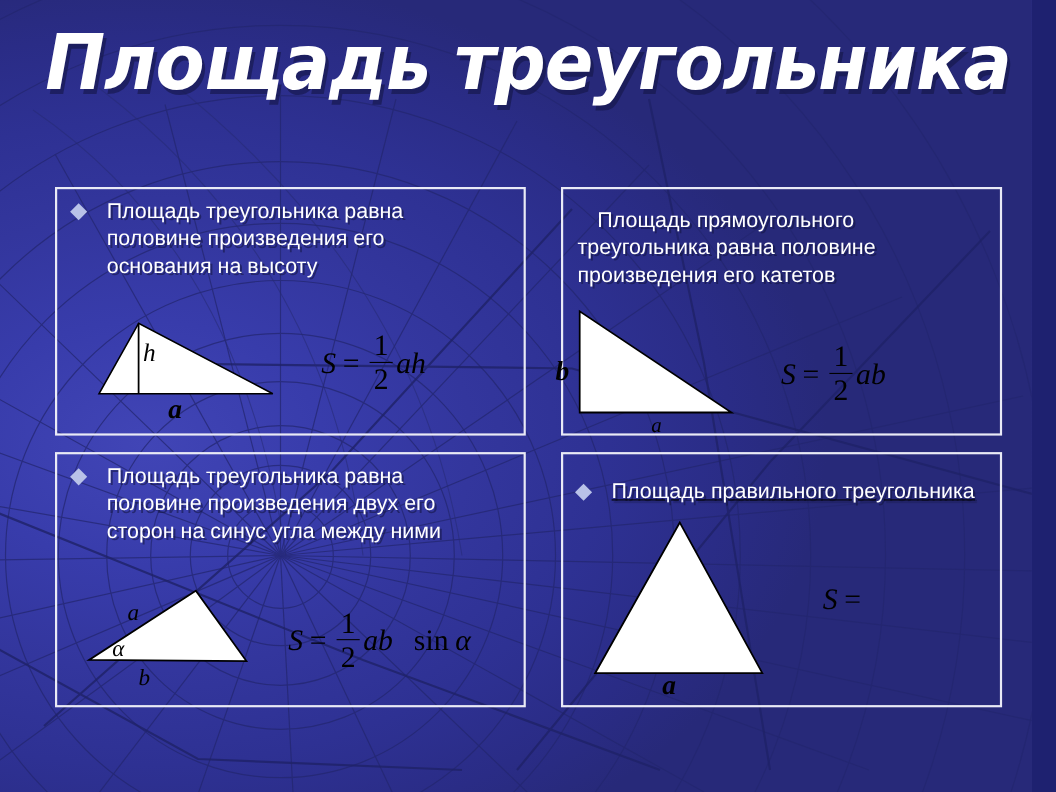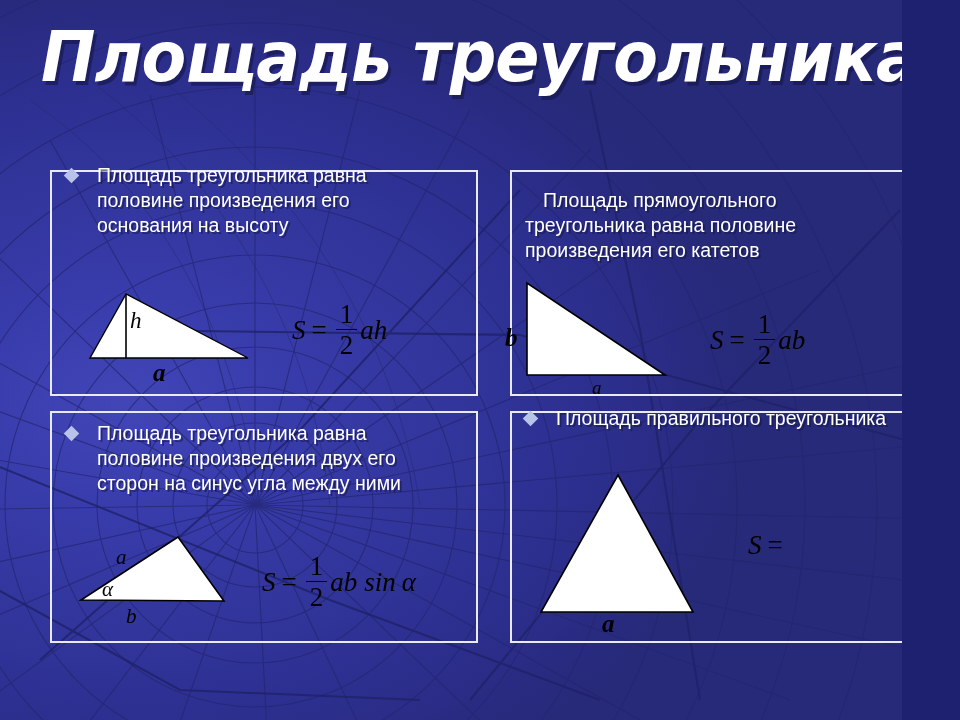--- a/index.html
+++ b/index.html
@@ -15,20 +15,21 @@
   }
 
   #slide {
     position: relative;
     width: 902px;
     height: 720px;
     overflow: hidden;
     background:
       radial-gradient(ellipse 620px 430px at 14% 56%, #4145b6 0%, #383cab 26%, #33369d 48%, #2e3193 68%, #2a2c86 86%, #272979 100%),
       linear-gradient(125deg, #3034a0 0%, #2e3199 40%, #2b2d8a 72%, #282a7b 100%);
+    padding-left: 36px;
   }
 
   
   #bgweb {
     position: absolute;
     left: 0; top: 0;
     width: 960px; height: 720px;
     pointer-events: none;
   }
 
@@ -78,30 +79,30 @@
     margin-top: 7px;
   }
   .btext {
     color: #ffffff;
     font-family: "Liberation Sans", sans-serif;
     font-size: 19.5px;
     line-height: 25px;
     text-shadow: 2px 2px 0 rgba(18,20,62,0.55);
   }
 
-  #txt-tl { left: 66px;  top: 163px; width: 400px; }
+  #txt-tl { left: 66px;  top: 180px; width: 400px; }
   #txt-tl .btext { margin-left: 20px; width: 352px; }
 
   #txt-tr { left: 525px; top: 188px; width: 380px; }
   #txt-tr .btext { margin-left: 0px; width: 372px; text-indent: 18px; }
 
   #txt-bl { left: 66px;  top: 421px; width: 405px; }
   #txt-bl .btext { margin-left: 20px; width: 360px; }
 
-  #txt-br { left: 525px; top: 406px; width: 380px; }
+  #txt-br { left: 525px; top: 435px; width: 380px; text-decoration: underline; }
   #txt-br .btext { margin-left: 20px; width: 350px; }
 
   
   .figure {
     position: absolute;
   }
   .mathlbl {
     position: absolute;
     color: #000000;
     font-family: "Liberation Serif", "DejaVu Serif", serif;
@@ -302,21 +303,21 @@
   </div>
 
   <div class="formula" id="f-bl">
     <span>S</span>
     <span class="op">=</span>
     <span class="frac">
       <span class="num">1</span>
       <span class="den">2</span>
     </span>
     <span>ab</span>
-    <span class="rm" style="margin-left:7px;font-style:italic;">sin</span>
+    <span class="rm" style="margin-left:19px;">sin</span>
     <span style="margin-left:6px;">α</span>
   </div>
 
   <div class="formula" id="f-br">
     <span>S</span>
     <span class="op">=</span>
   </div>
 
 </div>
 

